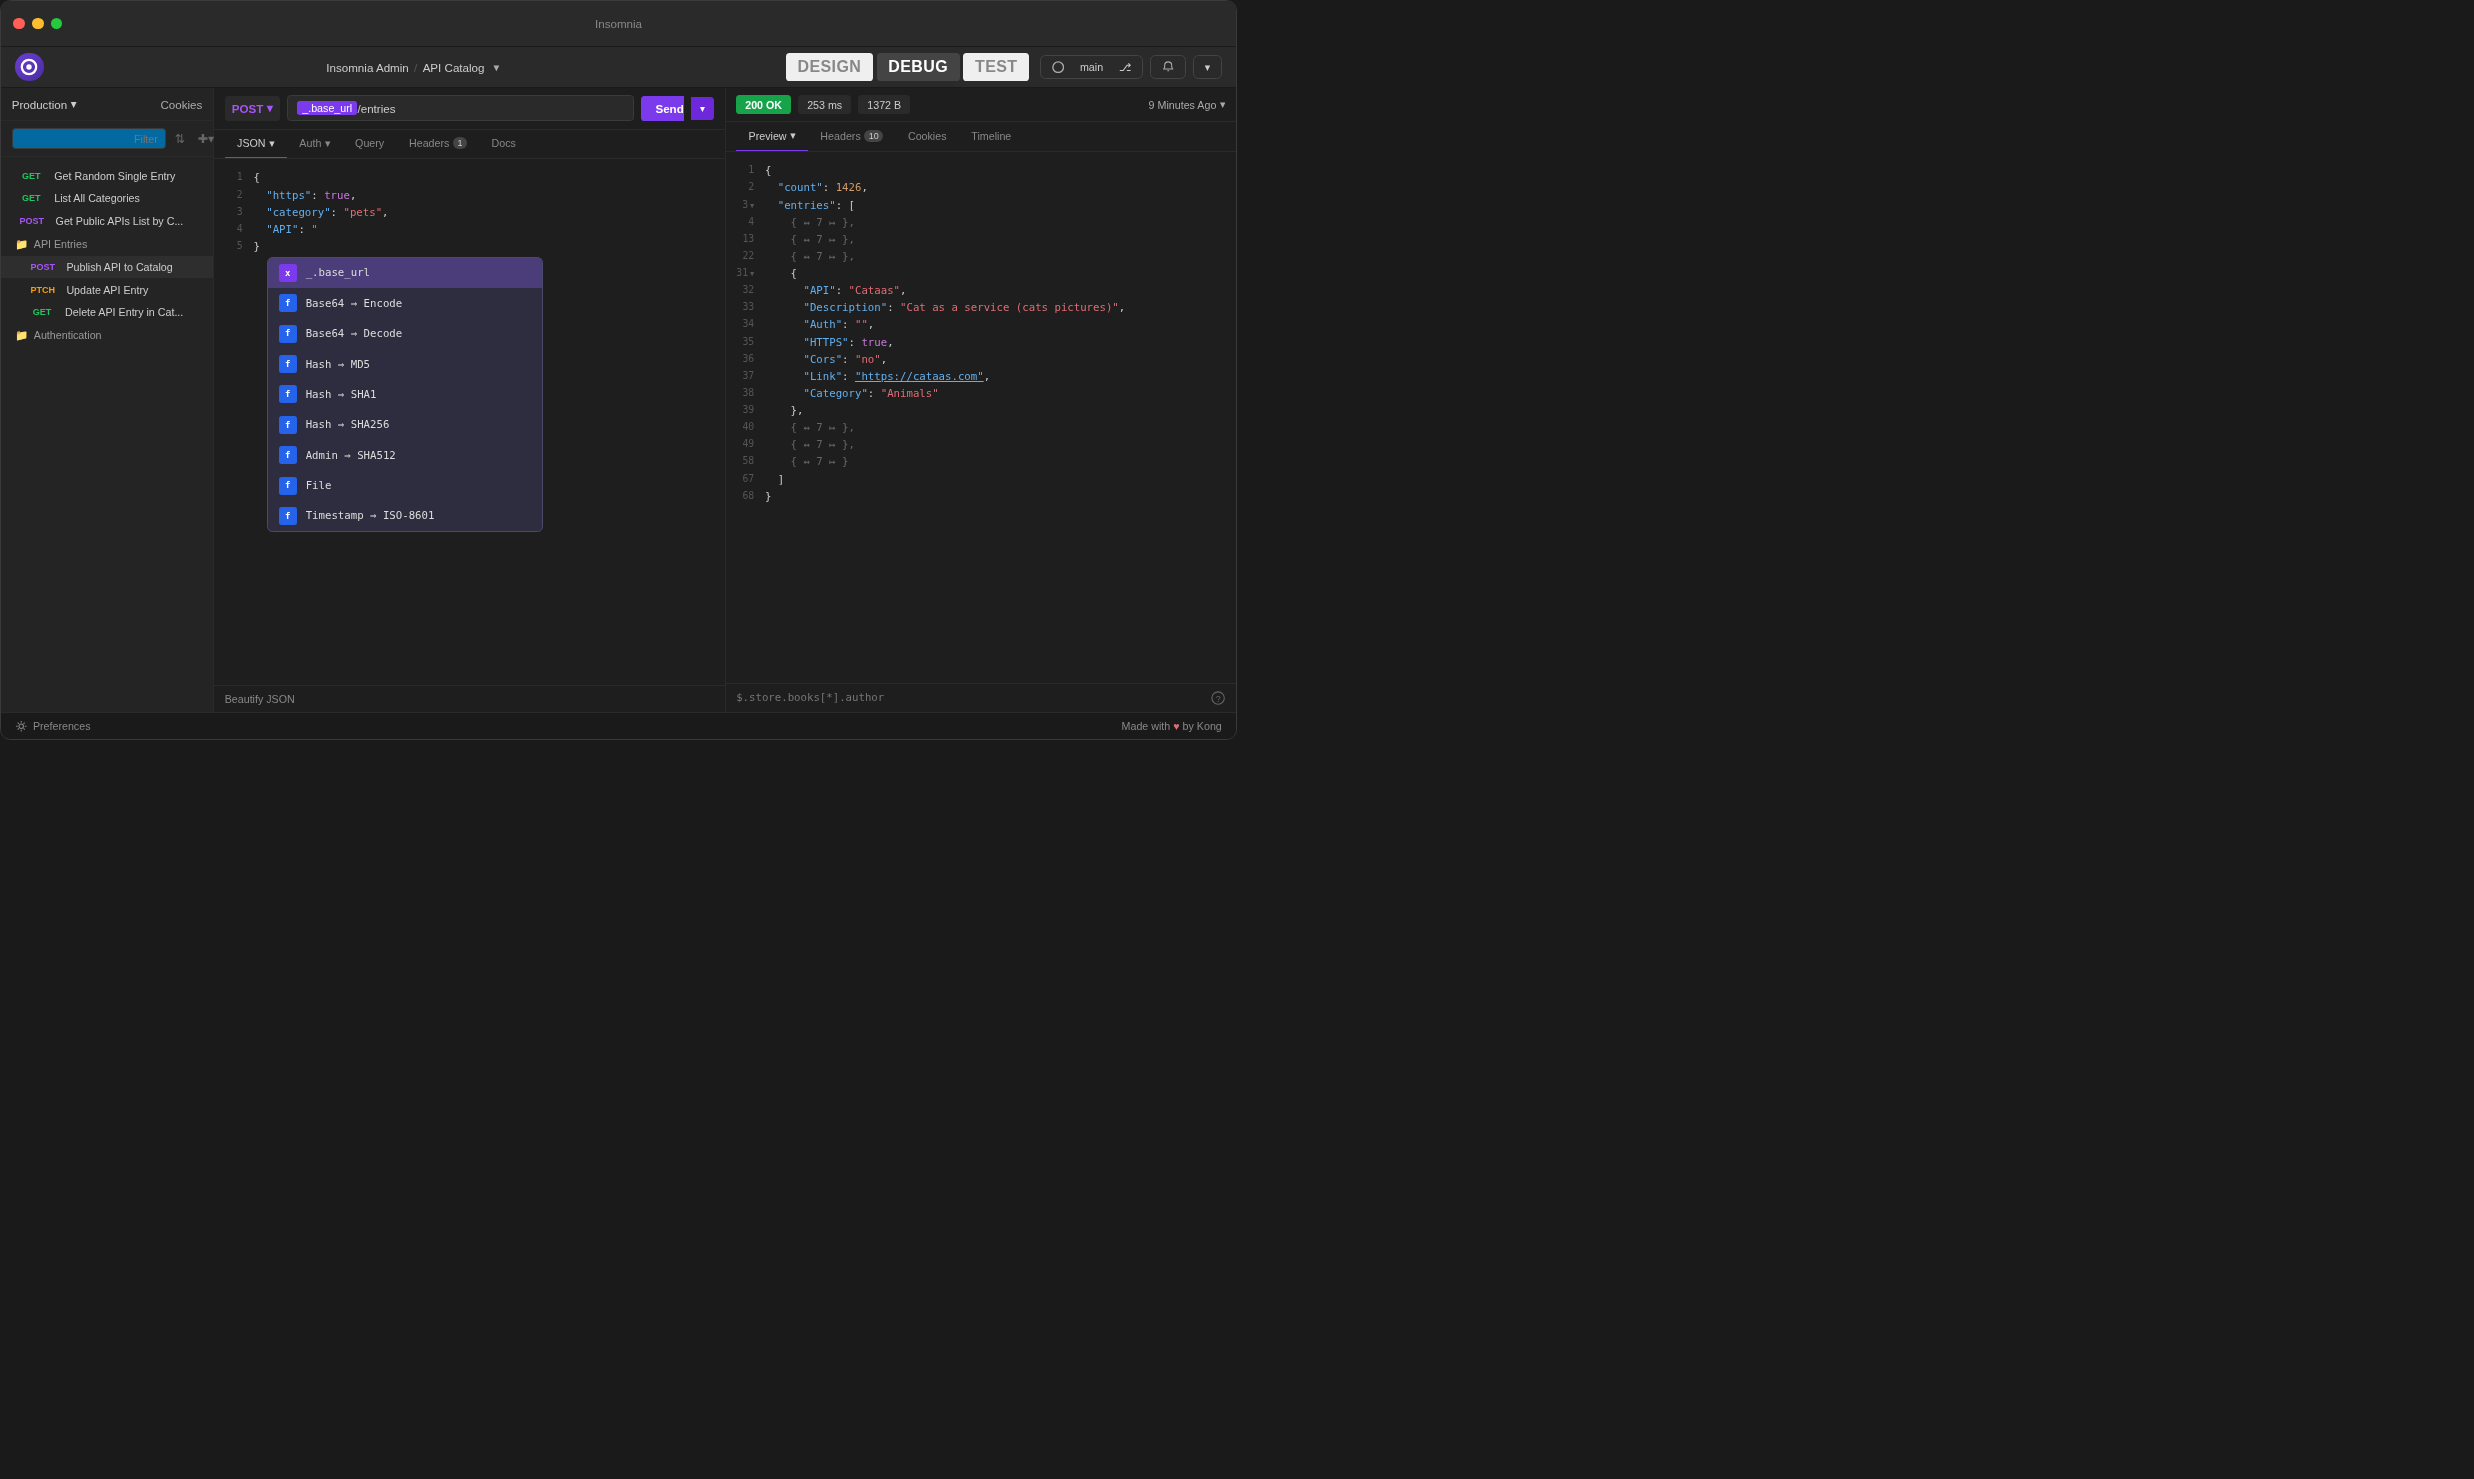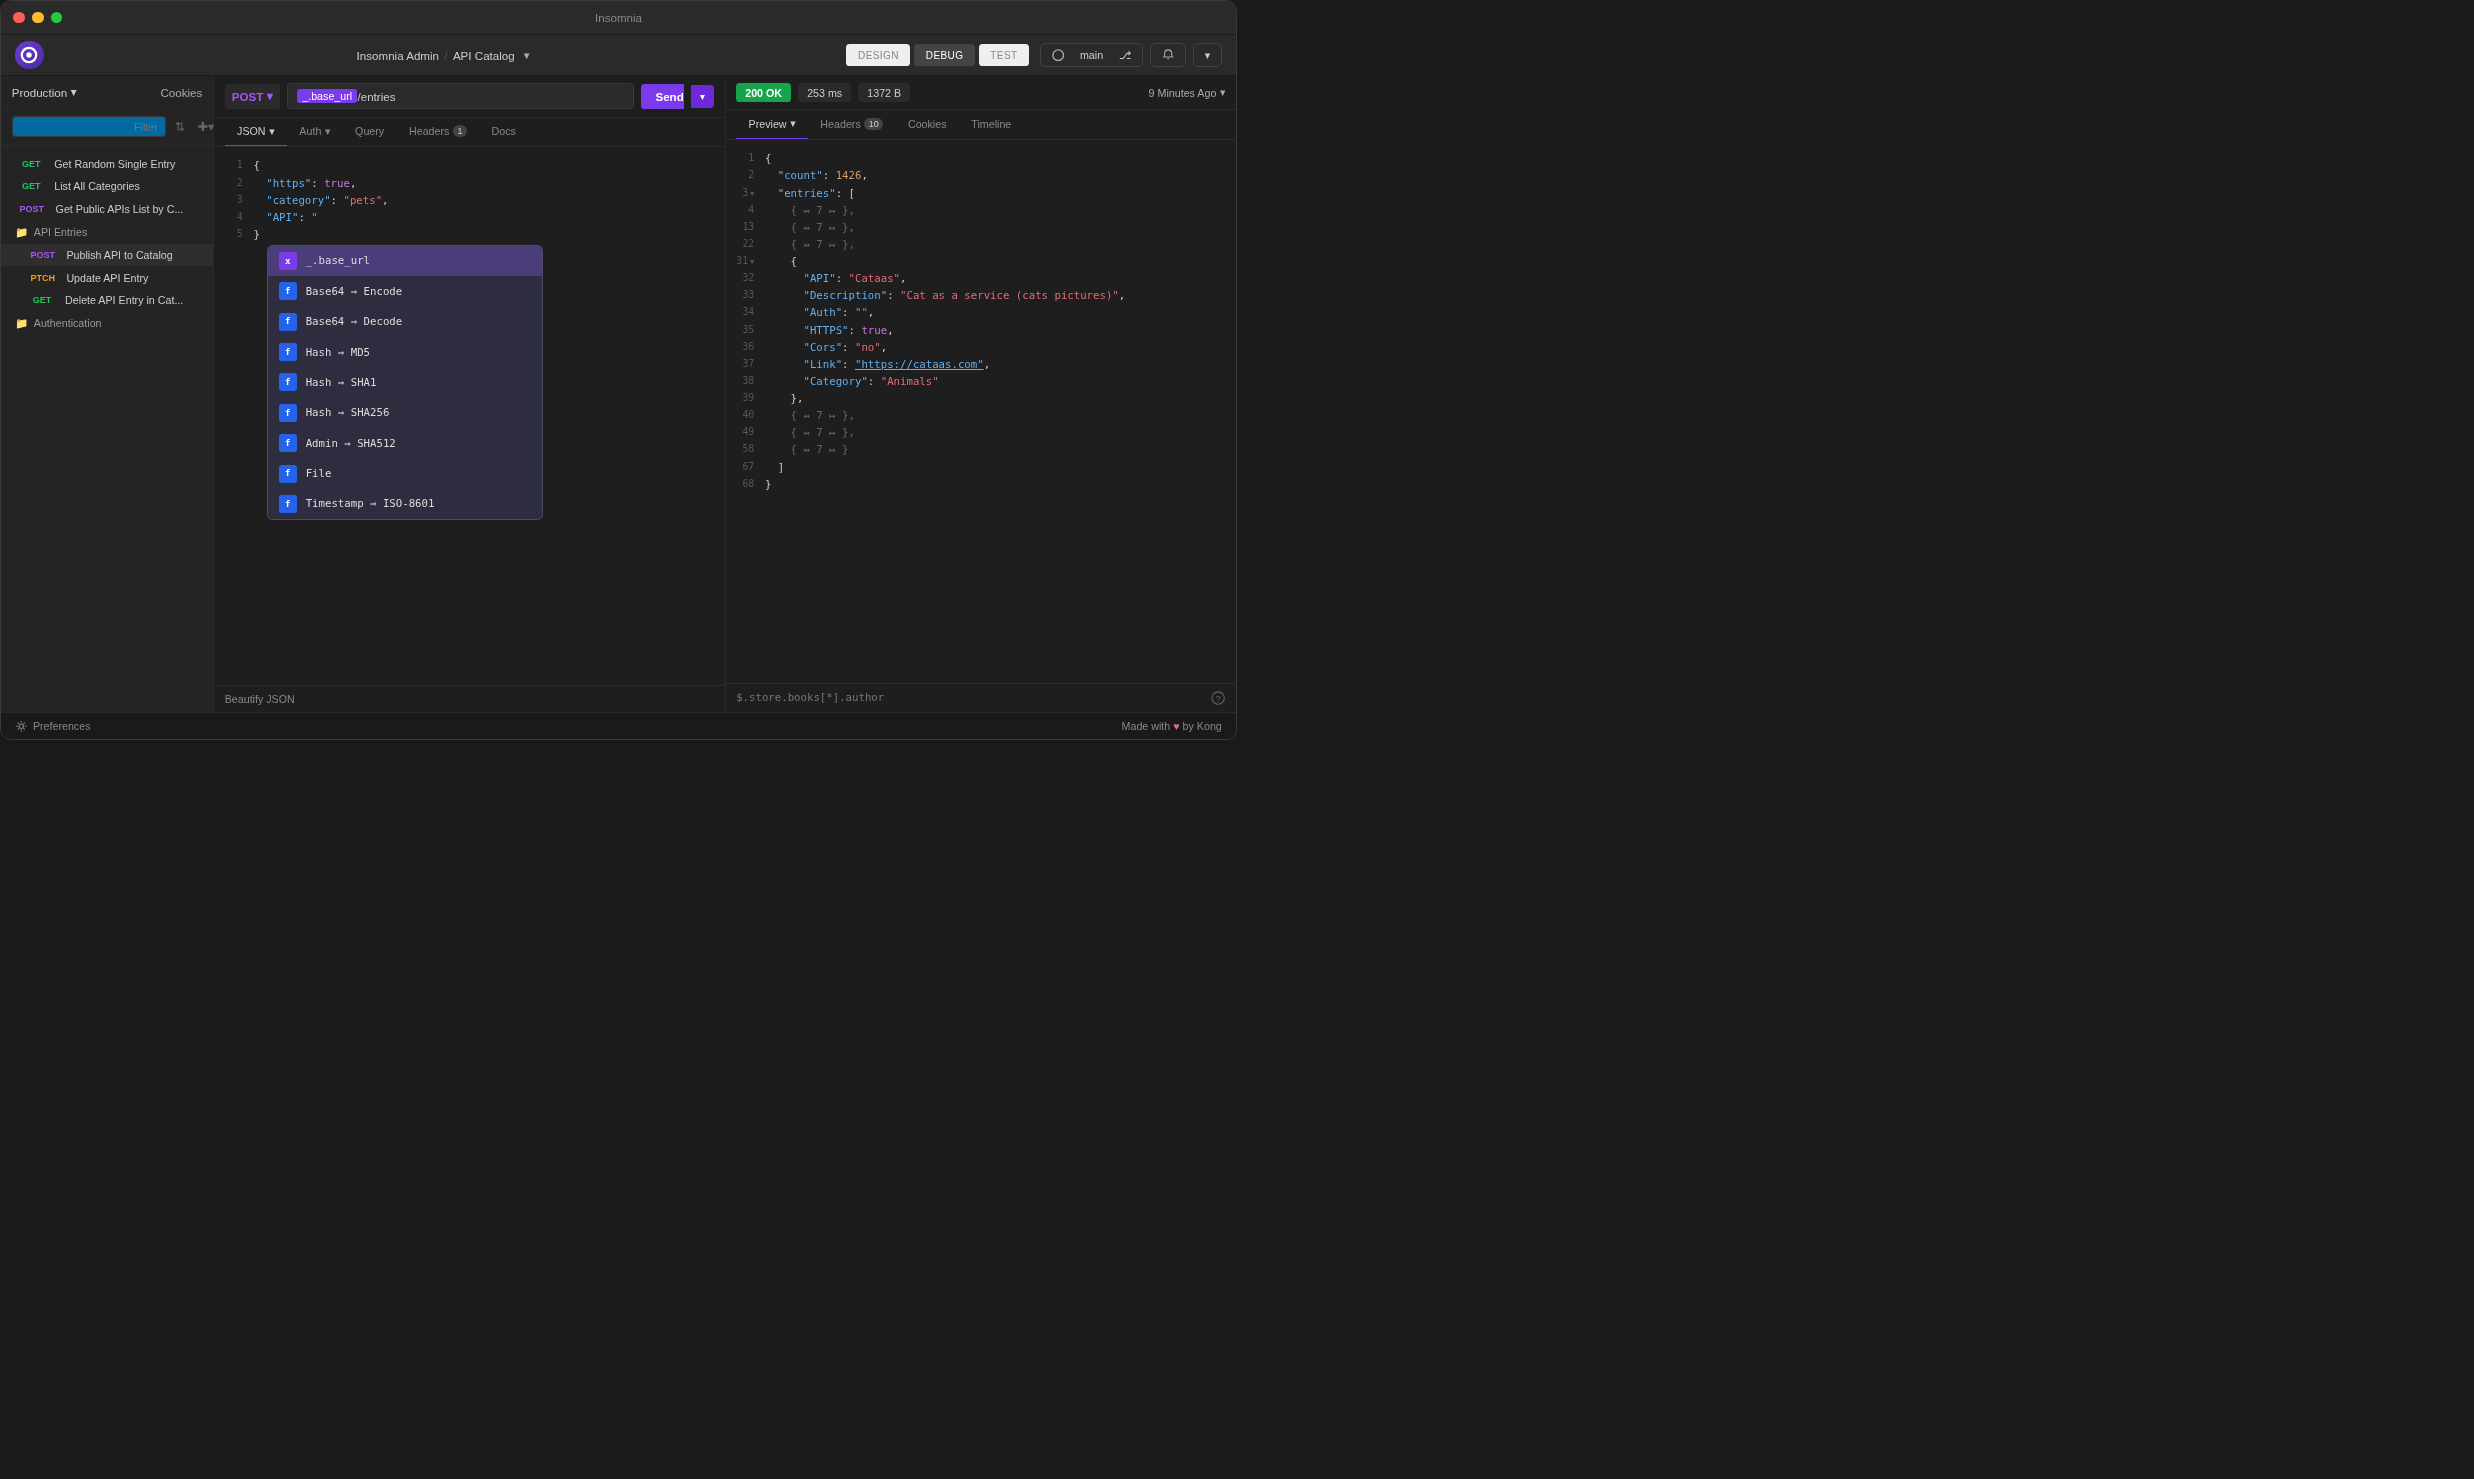--- a/index.html
+++ b/index.html
@@ -12,21 +12,21 @@
       flex-direction: column;
       width: 1237px;
       height: 740px;
       border-radius: 10.7px;
       overflow: hidden;
       border: 0.9px solid #3a3a3a;
     }
     
     .titlebar {
       background: #2a2a2a;
-      height: 34px;
+      height: 46px;
       display: flex;
       align-items: center;
       justify-content: center;
       position: relative;
       border-bottom: 0.9px solid #1a1a1a;
       flex-shrink: 0;
     }
     .titlebar-buttons {
       position: absolute;
       left: 12.4px;
@@ -78,25 +78,25 @@
     .breadcrumb-dropdown {
       background: none; border: none; color: #aaa; cursor: pointer;
       font-size: 9.8px; padding: 0 1.8px;
     }
     .nav-tabs {
       display: flex; gap: 3.6px;
     }
     .nav-tab {
       padding: 4.4px 10.7px;
       border-radius: 3.6px;
-      font-size: 10px;
+      font-size: 16px;
       cursor: pointer;
       color: #888;
       border: 0.9px solid transparent;
-      font-weight: 400;
+      font-weight: 700;
       letter-spacing: 0.4px;
     }
     .nav-tab.active {
       background: #444;
       color: #fff;
     }
     .main-btn {
       background: #2a2a2a;
       border: 0.9px solid #444;
       color: #ccc;

